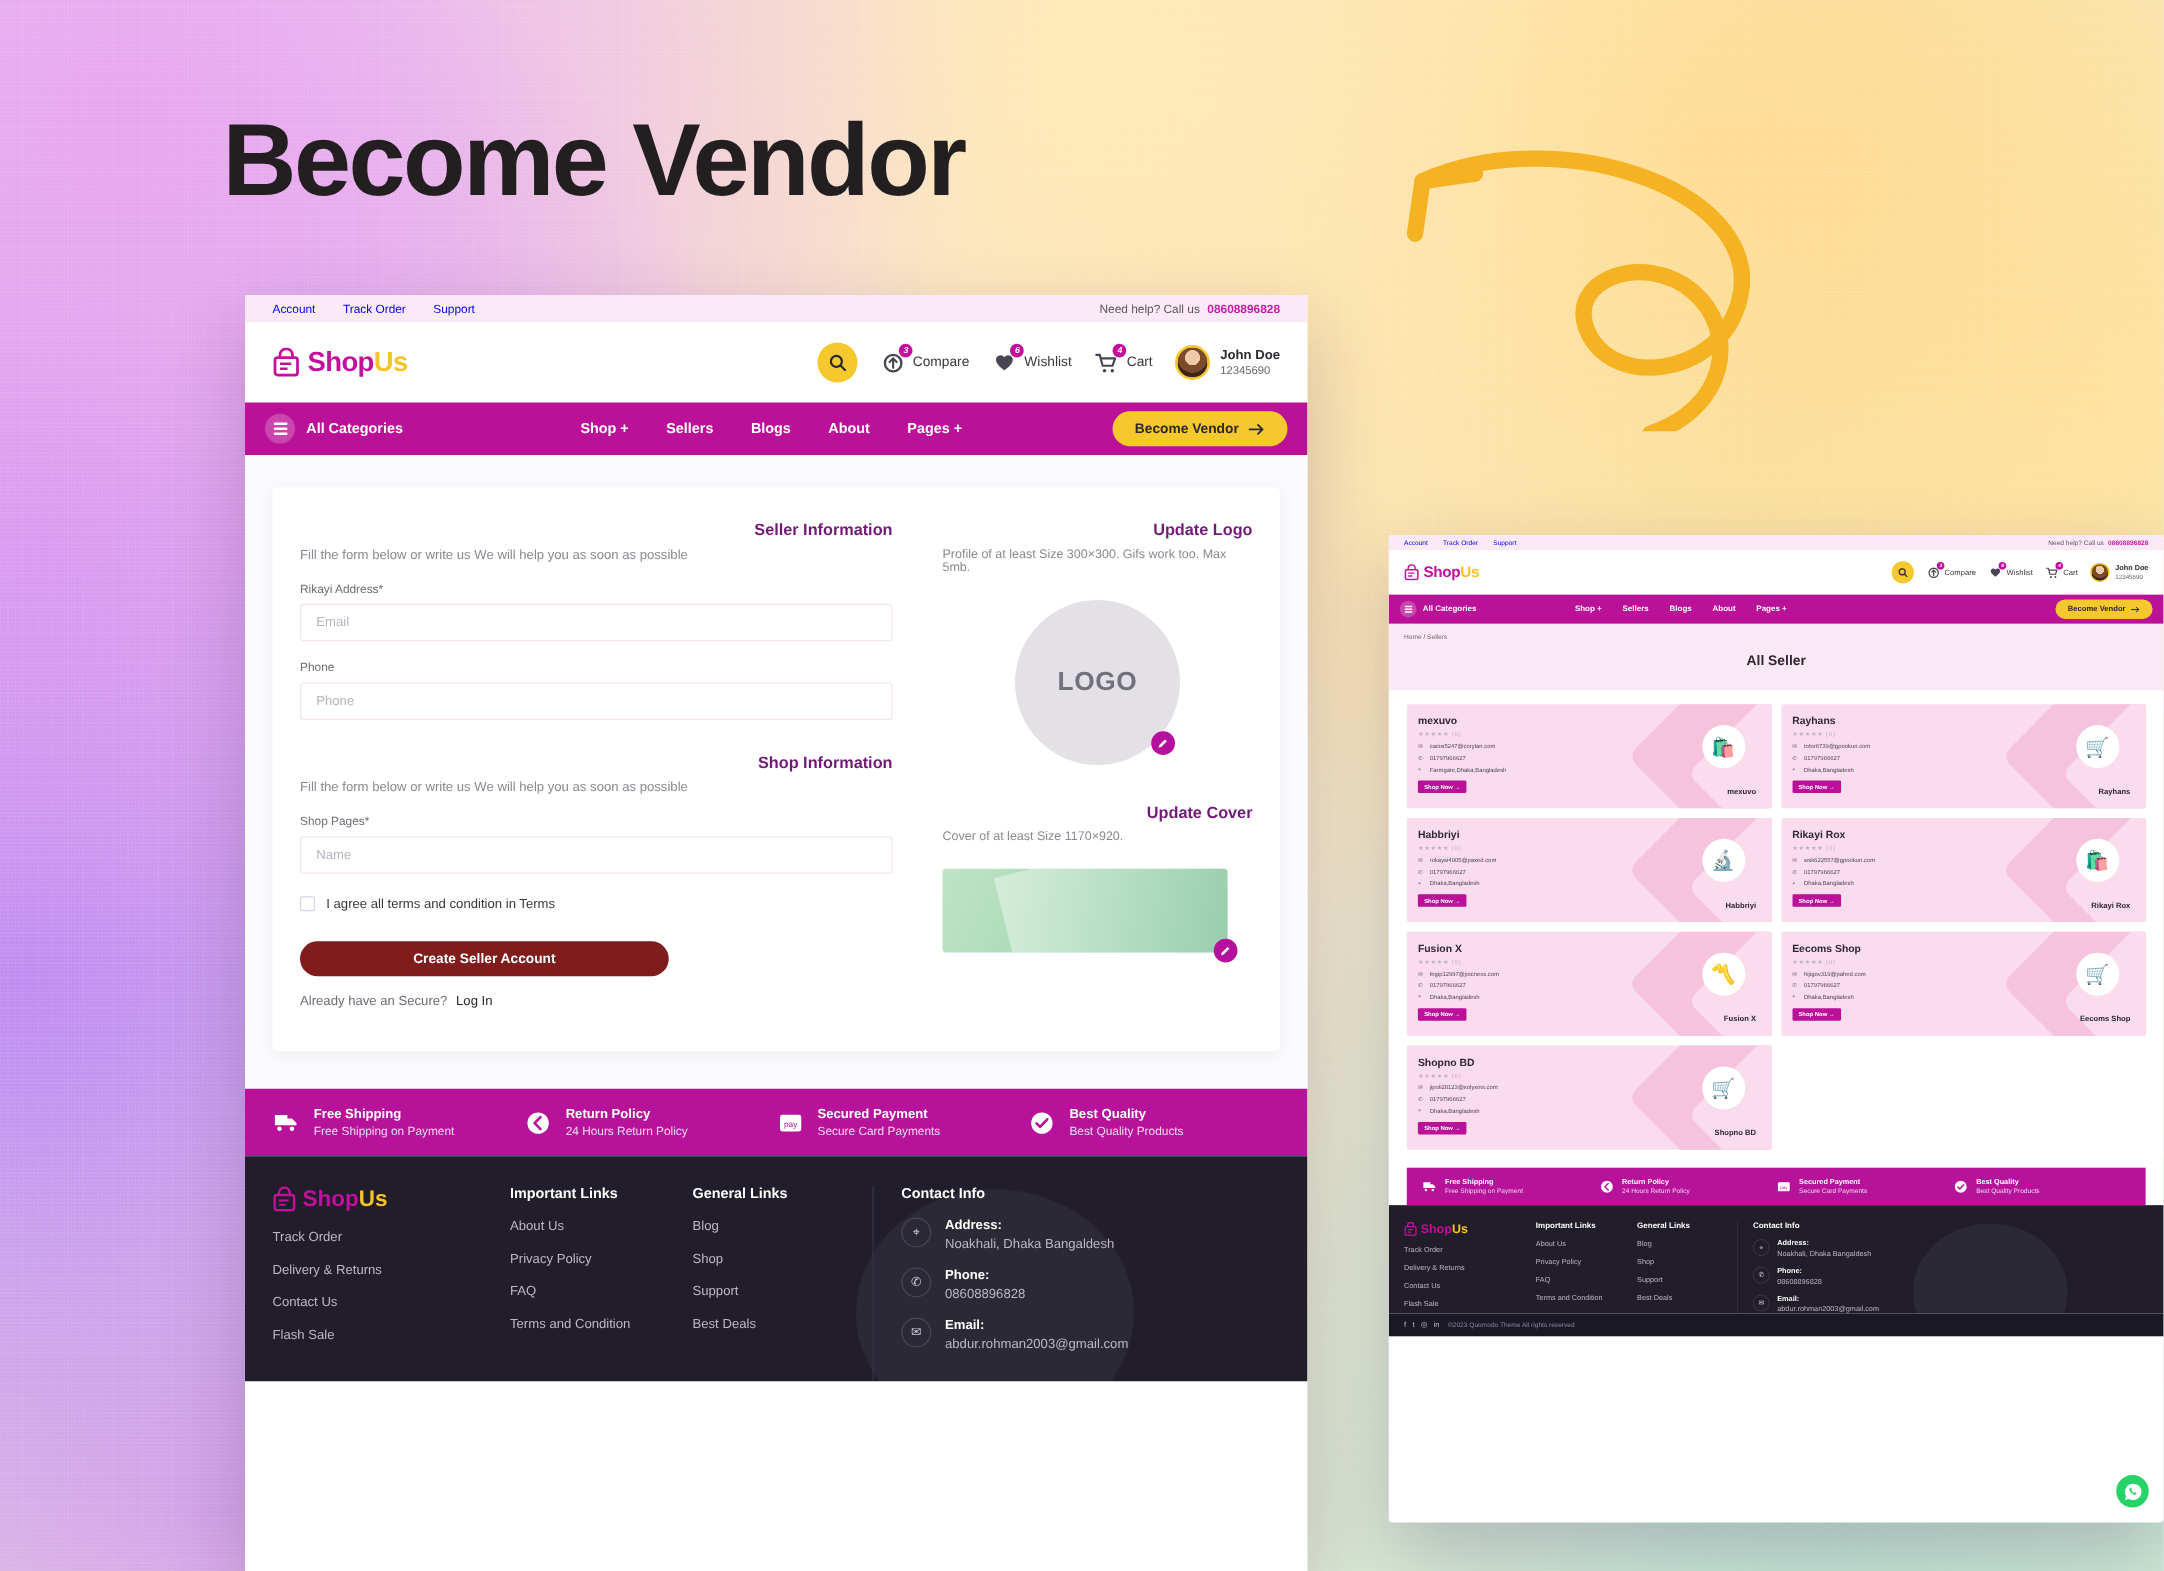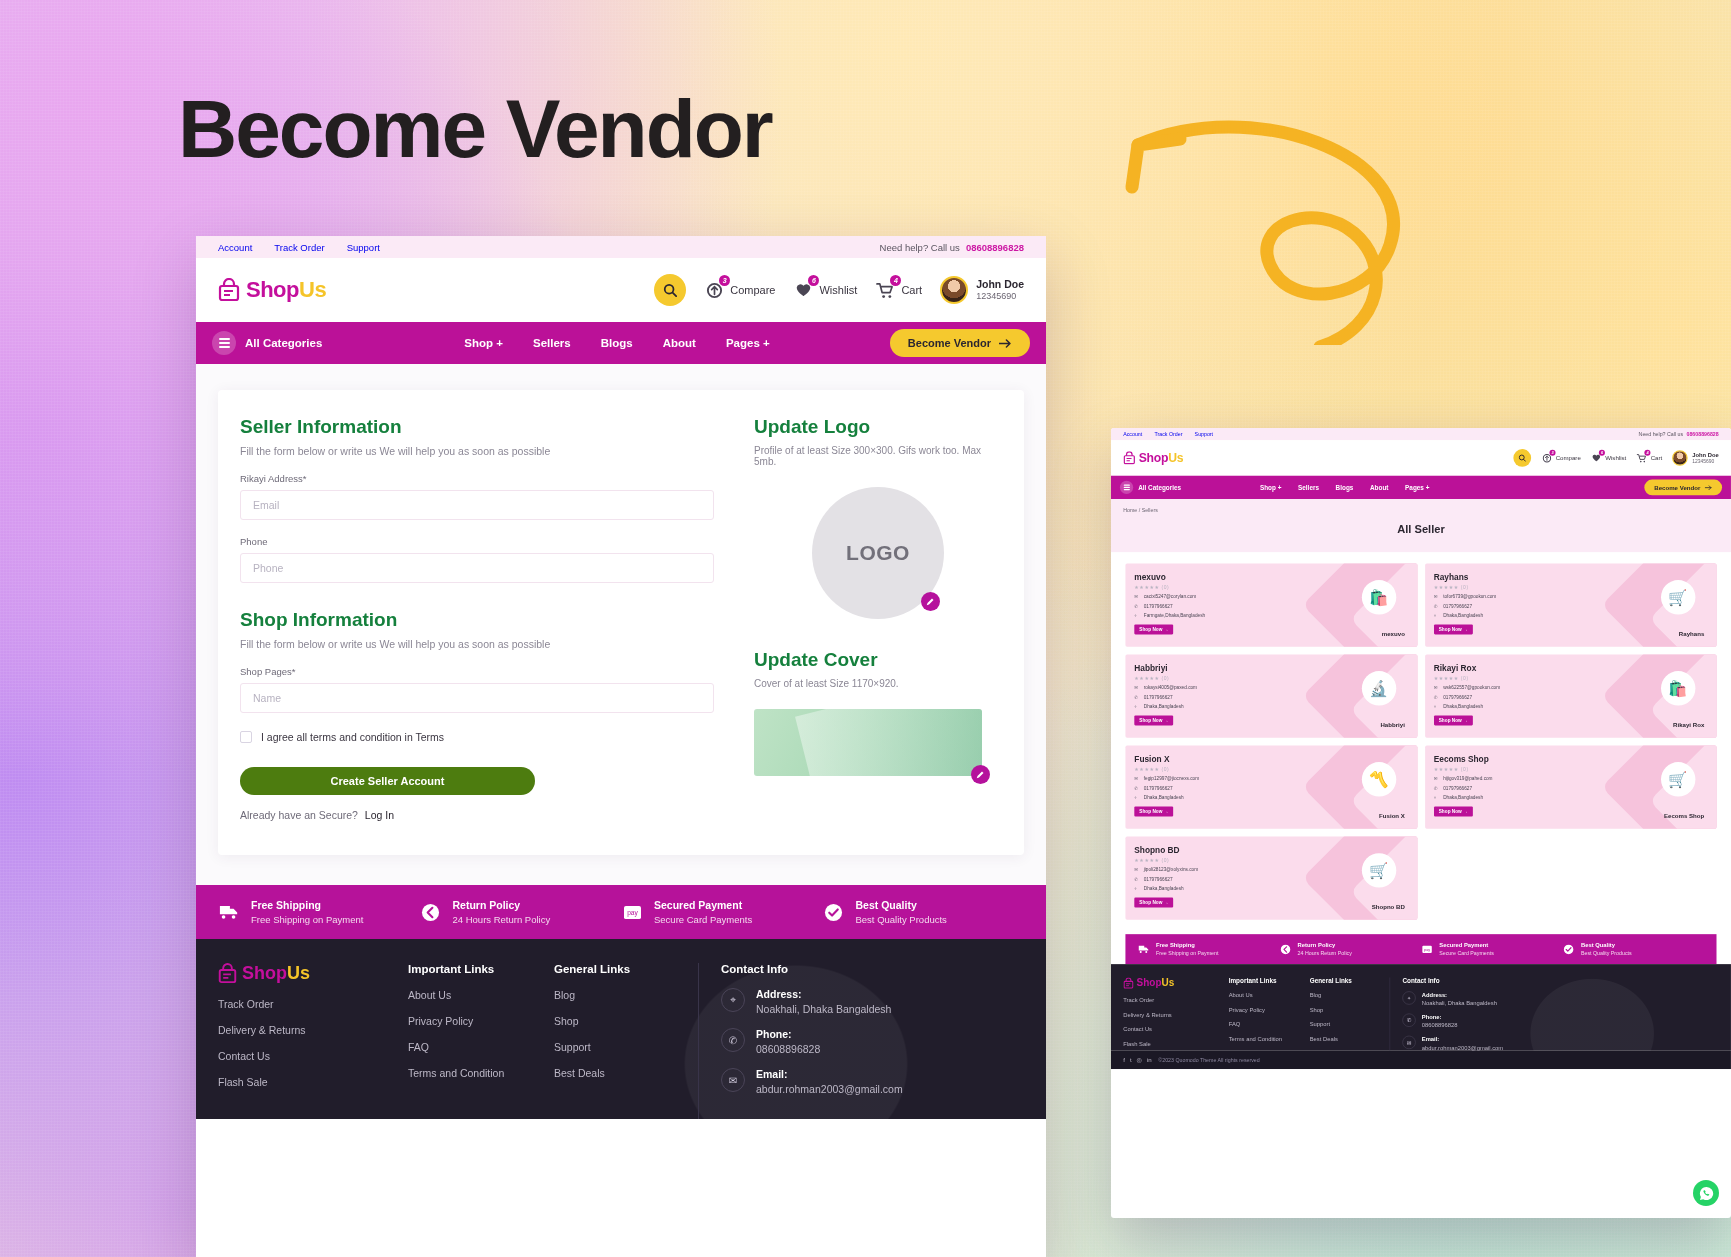--- a/index.html
+++ b/index.html
@@ -121,39 +121,39 @@
 
   .content { padding: 26px 22px 30px; background: #fbfafc; }
   .card {
     background: #fff; border-radius: 4px;
     box-shadow: 0 2px 14px rgba(70,40,90,.07);
     display: flex; padding: 26px 22px 34px;
   }
   .col-form { width: 500px; padding-right: 26px; }
   .col-media { flex: 1; padding-left: 14px; }
 
-  .sec-title { font-size: 19px; font-weight: 700; color: #15803d; }
+  .sec-title { font-size: 13px; font-weight: 700; color: #701a75; text-align: right; }
   .sec-sub { font-size: 10.5px; color: #8b8795; margin-top: 7px; }
   .fld { margin-top: 16px; }
   .fld label { display: block; font-size: 9.5px; color: #6e6a78; margin-bottom: 6px; }
   .fld input {
     width: 100%; height: 30px; border: 1px solid #f2e3ee; border-radius: 3px;
     padding: 0 12px; font-size: 10.5px; color: #2b2630;
     font-family: "Liberation Sans", sans-serif; outline: none; background: #fff;
   }
   .fld input::placeholder { color: #b7b2c0; }
   .sec-gap { margin-top: 26px; }
 
   .agree { display: flex; align-items: center; gap: 9px; margin-top: 18px; }
   .chk { width: 12px; height: 12px; border: 1px solid #d9d4e2; border-radius: 2px; background: #fff; }
   .agree span { font-size: 10.5px; color: #3a3540; }
 
   .submit {
     margin-top: 24px; width: 295px; height: 28px; border: none; border-radius: 20px;
-    background: #4d7c0f; color: #fff; font-size: 11px; font-weight: 700;
+    background: #7f1d1d; color: #fff; font-size: 11px; font-weight: 700;
     font-family: "Liberation Sans", sans-serif;
   }
   .already { margin-top: 14px; font-size: 10.5px; color: #6e6a78; }
   .already a { color: #2b2630; text-decoration: none; margin-left: 4px; }
 
   .media-sub { font-size: 10px; color: #8b8795; margin-top: 7px; }
   .logo-wrap { position: relative; width: 132px; height: 132px; margin: 20px auto 0; }
   .logo-circle {
     width: 132px; height: 132px; border-radius: 50%; background: #e3e1e5;
     display: flex; align-items: center; justify-content: center;

